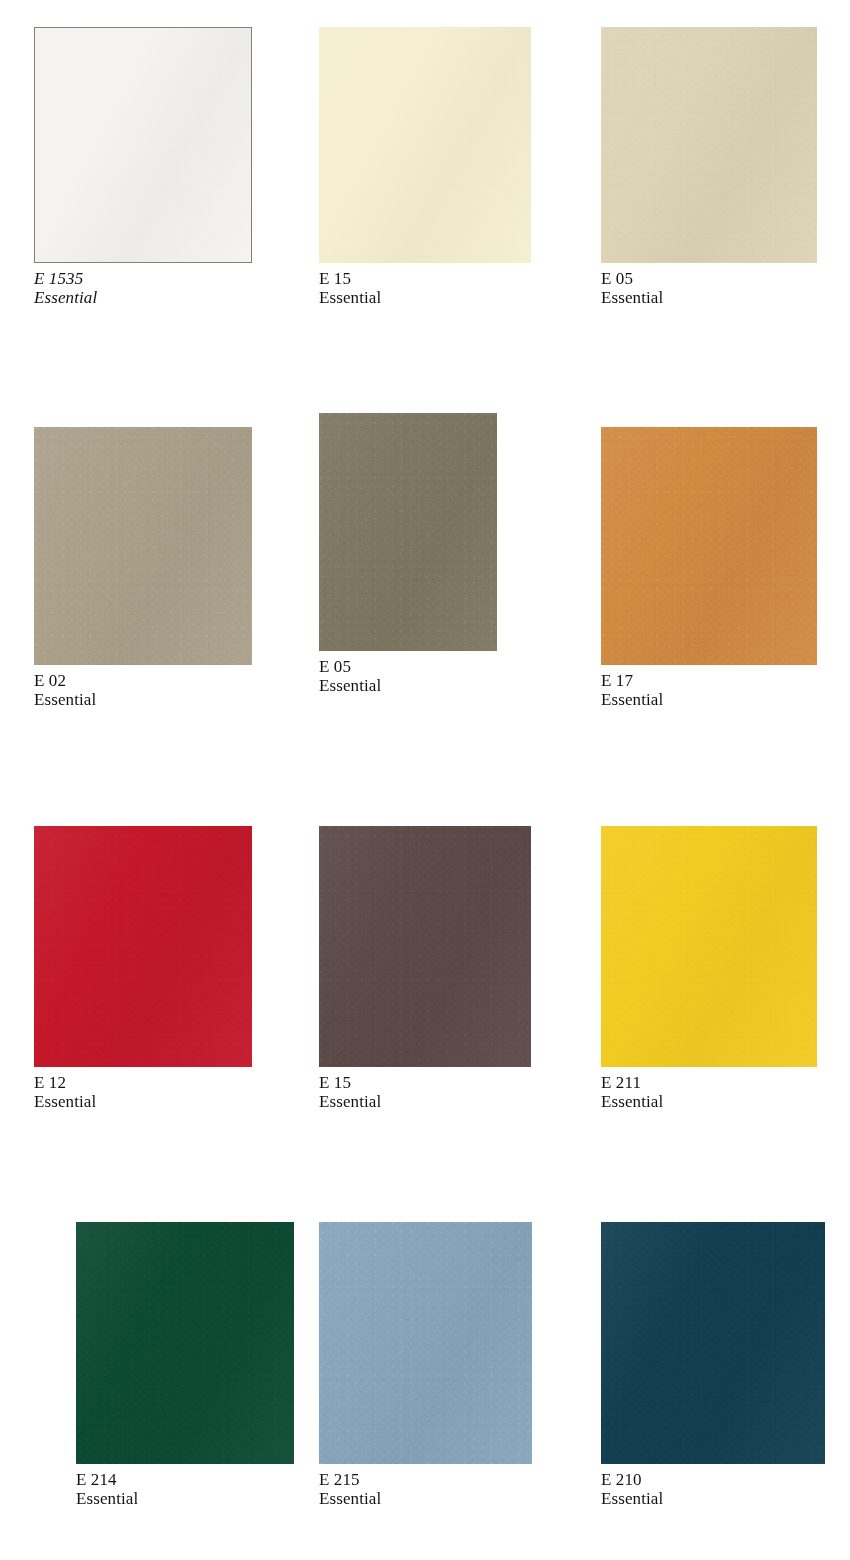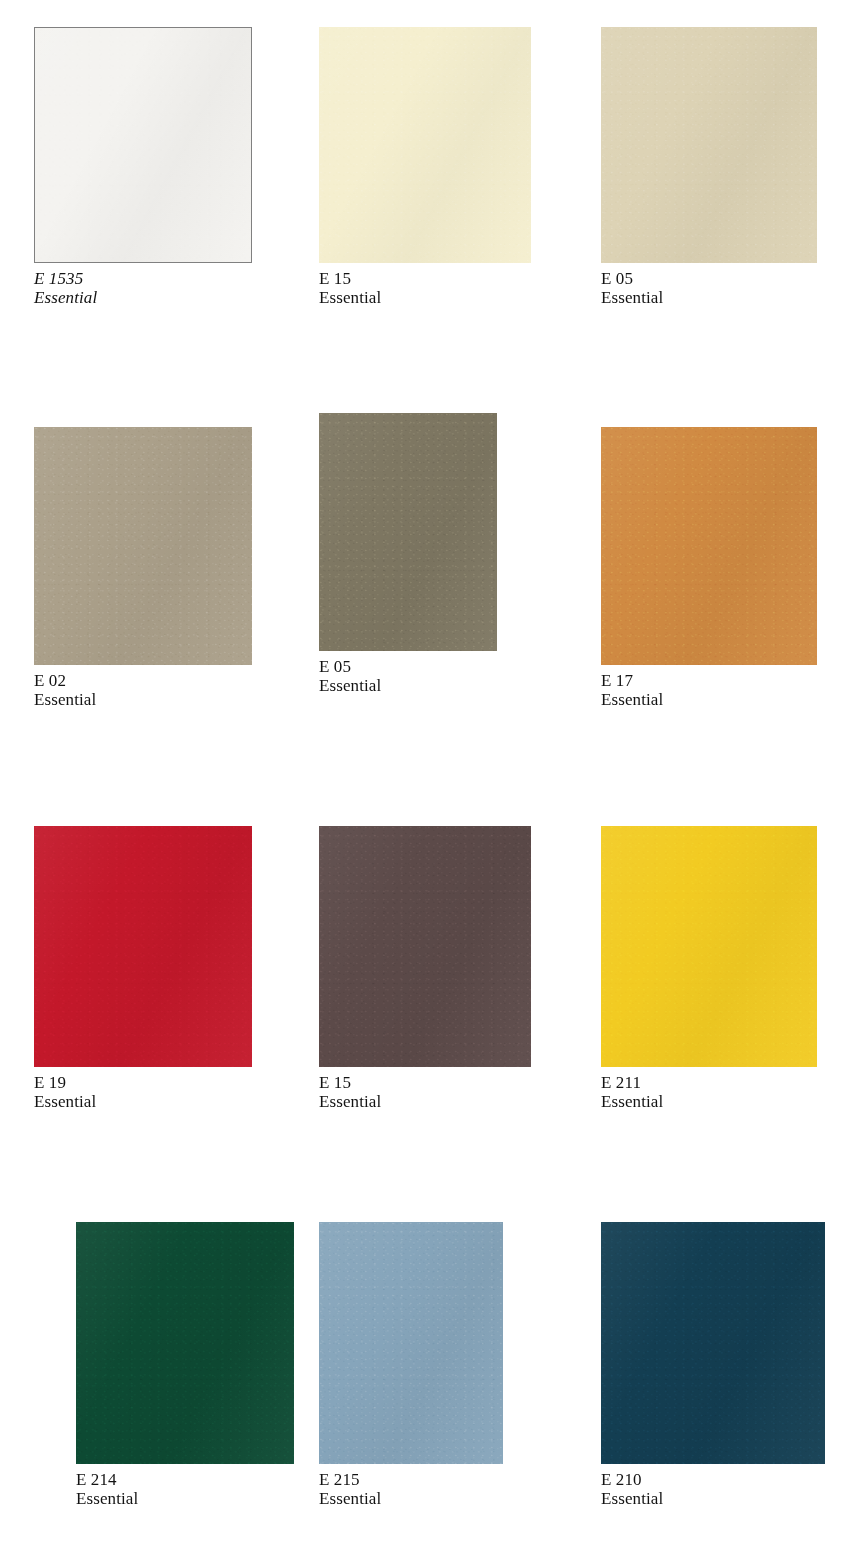--- a/index.html
+++ b/index.html
@@ -137,21 +137,21 @@
         <span class="label-code">E 17</span>
         <span class="label-collection">Essential</span>
       </div>
     </div>
     <div class="swatch-cell" style="left: 34px; top: 826px; width: 218px;">
       <div class="swatch-chip" title="E 17" style="height: 241px; background-color: rgb(195, 24, 42);">
         <div class="grain"></div>
         <div class="sheen"></div>
       </div>
       <div class="swatch-label">
-        <span class="label-code">E 19</span>
+        <span class="label-code">E 12</span>
         <span class="label-collection">Essential</span>
       </div>
     </div>
     <div class="swatch-cell" style="left: 319px; top: 826px; width: 212px;">
       <div class="swatch-chip" title="E 13" style="height: 241px; background-color: rgb(92, 74, 73);">
         <div class="grain"></div>
         <div class="sheen"></div>
       </div>
       <div class="swatch-label">
         <span class="label-code">E 15</span>
@@ -171,21 +171,21 @@
     <div class="swatch-cell" style="left: 34px; top: 1222px; width: 218px; padding-left: 42px;">
       <div class="swatch-chip" title="E 214" style="height: 242px; background-color: rgb(13, 74, 51);">
         <div class="grain"></div>
         <div class="sheen"></div>
       </div>
       <div class="swatch-label">
         <span class="label-code">E 214</span>
         <span class="label-collection">Essential</span>
       </div>
     </div>
-    <div class="swatch-cell" style="left: 319px; top: 1222px; width: 184px;">
+    <div class="swatch-cell" style="left: 319px; top: 1222px; width: 213px;">
       <div class="swatch-chip" title="E 215" style="height: 242px; background-color: rgb(134, 165, 187);">
         <div class="grain"></div>
         <div class="sheen"></div>
       </div>
       <div class="swatch-label">
         <span class="label-code">E 215</span>
         <span class="label-collection">Essential</span>
       </div>
     </div>
     <div class="swatch-cell" style="left: 601px; top: 1222px; width: 224px;">

